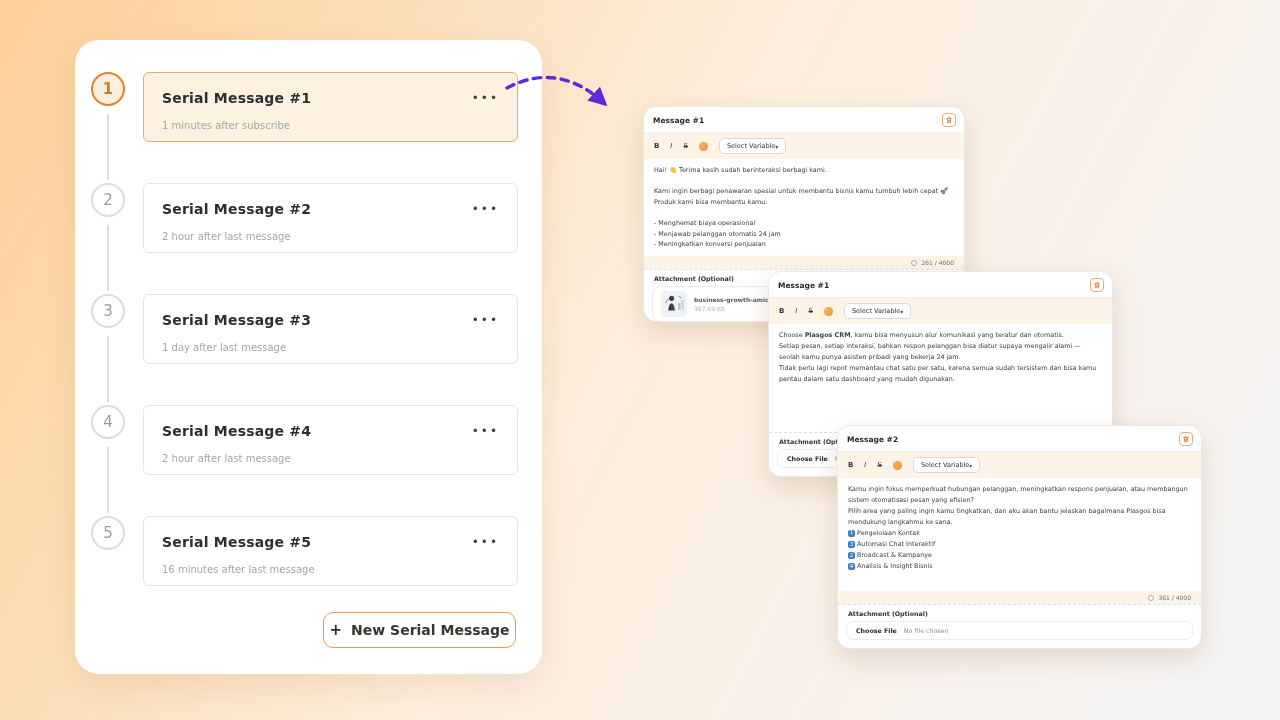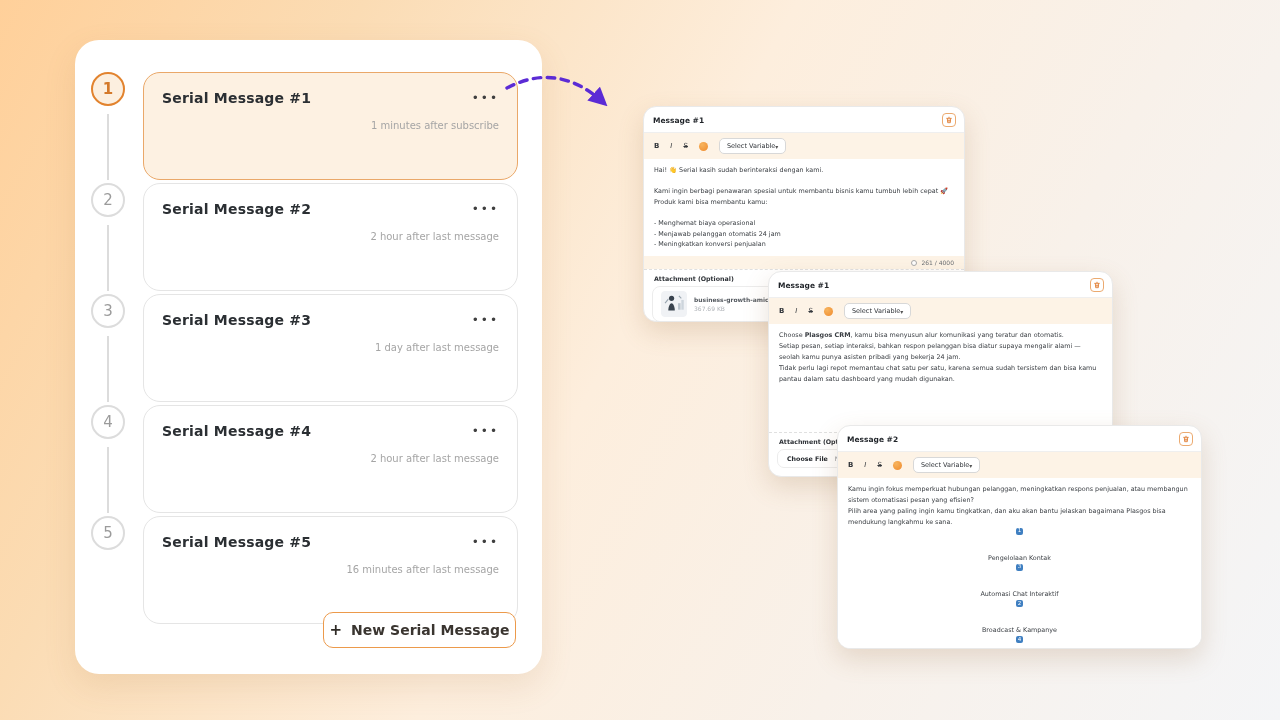--- a/index.html
+++ b/index.html
@@ -22,22 +22,22 @@
   .step:not(:last-child)::after {
     content:""; position:absolute; left:16px; top:42px; width:2px; height:66px; background:#dcdcdc;
   }
   .circle {
     width:34px; height:34px; border-radius:50%; background:#fff;
     border:2px solid #dcdcdc; color:#9b9b9b; font-size:15px;
     display:flex; align-items:center; justify-content:center; flex:0 0 auto; z-index:1;
   }
   .step.active .circle { border-color:#e2832e; background:#fcefdf; color:#d4792a; font-weight:bold; }
   .stepcard {
-    flex:1; margin-left:18px; height:108px; background:#fff;
-    border:1px solid #e5e5e5; border-radius:17px; padding:17px 18px 0 18px;text-align:right;
+    flex:1; margin-left:18px; height:70px; background:#fff;
+    border:1px solid #e5e5e5; border-radius:6px; padding:17px 18px 0 18px;
   }
   .step.active .stepcard { background:#fdf1e2; border-color:#eaa869; }
   .stepcard-head { display:flex; justify-content:space-between; align-items:center; }
   .steptitle { font-size:14px; font-weight:bold; color:#2b2f33; letter-spacing:.2px; }
   .stepmenu { font-size:12px; color:#3f3f3f; letter-spacing:2px; cursor:pointer; line-height:1; }
   .stepsub { margin-top:14px; font-size:10px; color:#a5a5a5; }
   .newbtn {
     position:absolute; right:26px; bottom:26px; width:193px; height:36px;
     background:#fff; border:1.5px solid #ec9a4b; border-radius:10px;
     display:flex; align-items:center; justify-content:center; gap:9px;
@@ -70,21 +70,21 @@
   .tb.s { text-decoration:line-through; }
   .emojidot { width:9px; height:9px; border-radius:50%; background:radial-gradient(circle at 35% 30%,#f7b45e,#ef8a2c); cursor:pointer; }
   .selectbtn {
     display:flex; align-items:center; gap:0; background:#fff; border:1px solid #d8d8d8;
     border-radius:5px; padding:3px 7px; font-size:6.5px; color:#2f3338; cursor:pointer;
   }
   .chev { font-size:6px; color:#555; }
   .ebody { flex:1; padding:6px 10px; font-size:6.4px; line-height:1.7; color:#3a3e43; background:#fff; }
   .ebody p { margin:0; }
   .blank { height:10px; }
-  .opt { display:flex; align-items:center; gap:18px; line-height:1.75;flex-direction:column; }
+  .opt { display:flex; align-items:center; gap:2px; line-height:1.75; }
   .numbadge {
     display:inline-flex; width:7px; height:7px; background:#3f7fc1; border-radius:2px;
     color:#fff; font-size:5.5px; align-items:center; justify-content:center; flex:0 0 auto;
   }
   .countstrip {
     background:#fdf3e6; padding:3px 10px; display:flex; justify-content:flex-end; align-items:center; gap:4px;
   }
   .countico { width:6px; height:6px; border:1px solid #a9a9a9; border-radius:50%; background:#fff; }
   .counttxt { font-size:6px; color:#6b6f74; }
   .attlabel { font-size:6.3px; font-weight:bold; color:#2e3237; padding:5px 10px 3px; border-top:1px dashed #e0e0e0; background:#fff; }
@@ -199,21 +199,21 @@
     <span class="tb b">B</span>
     <span class="tb i">I</span>
     <span class="tb s">S</span>
     <span class="emojidot"></span>
     <span class="selectbtn">
       <span>Select Variable</span>
       <span class="chev">▾</span>
     </span>
   </div>
   <div class="ebody">
-    <p>Hai! 👋 Serial kasih sudah berinteraksi dengan kami.</p>
+    <p>Hai! 👋 Terima kasih sudah berinteraksi berbagi kami.</p>
     <div class="blank"></div>
     <p>Kami ingin berbagi penawaran spesial untuk membantu bisnis kamu tumbuh lebih cepat 🚀</p>
     <p>Produk kami bisa membantu kamu:</p>
     <div class="blank"></div>
     <p>- Menghemat biaya operasional</p>
     <p>- Menjawab pelanggan otomatis 24 jam</p>
     <p>- Meningkatkan konversi penjualan</p>
   </div>
   <div class="countstrip">
     <span class="countico"></span>

